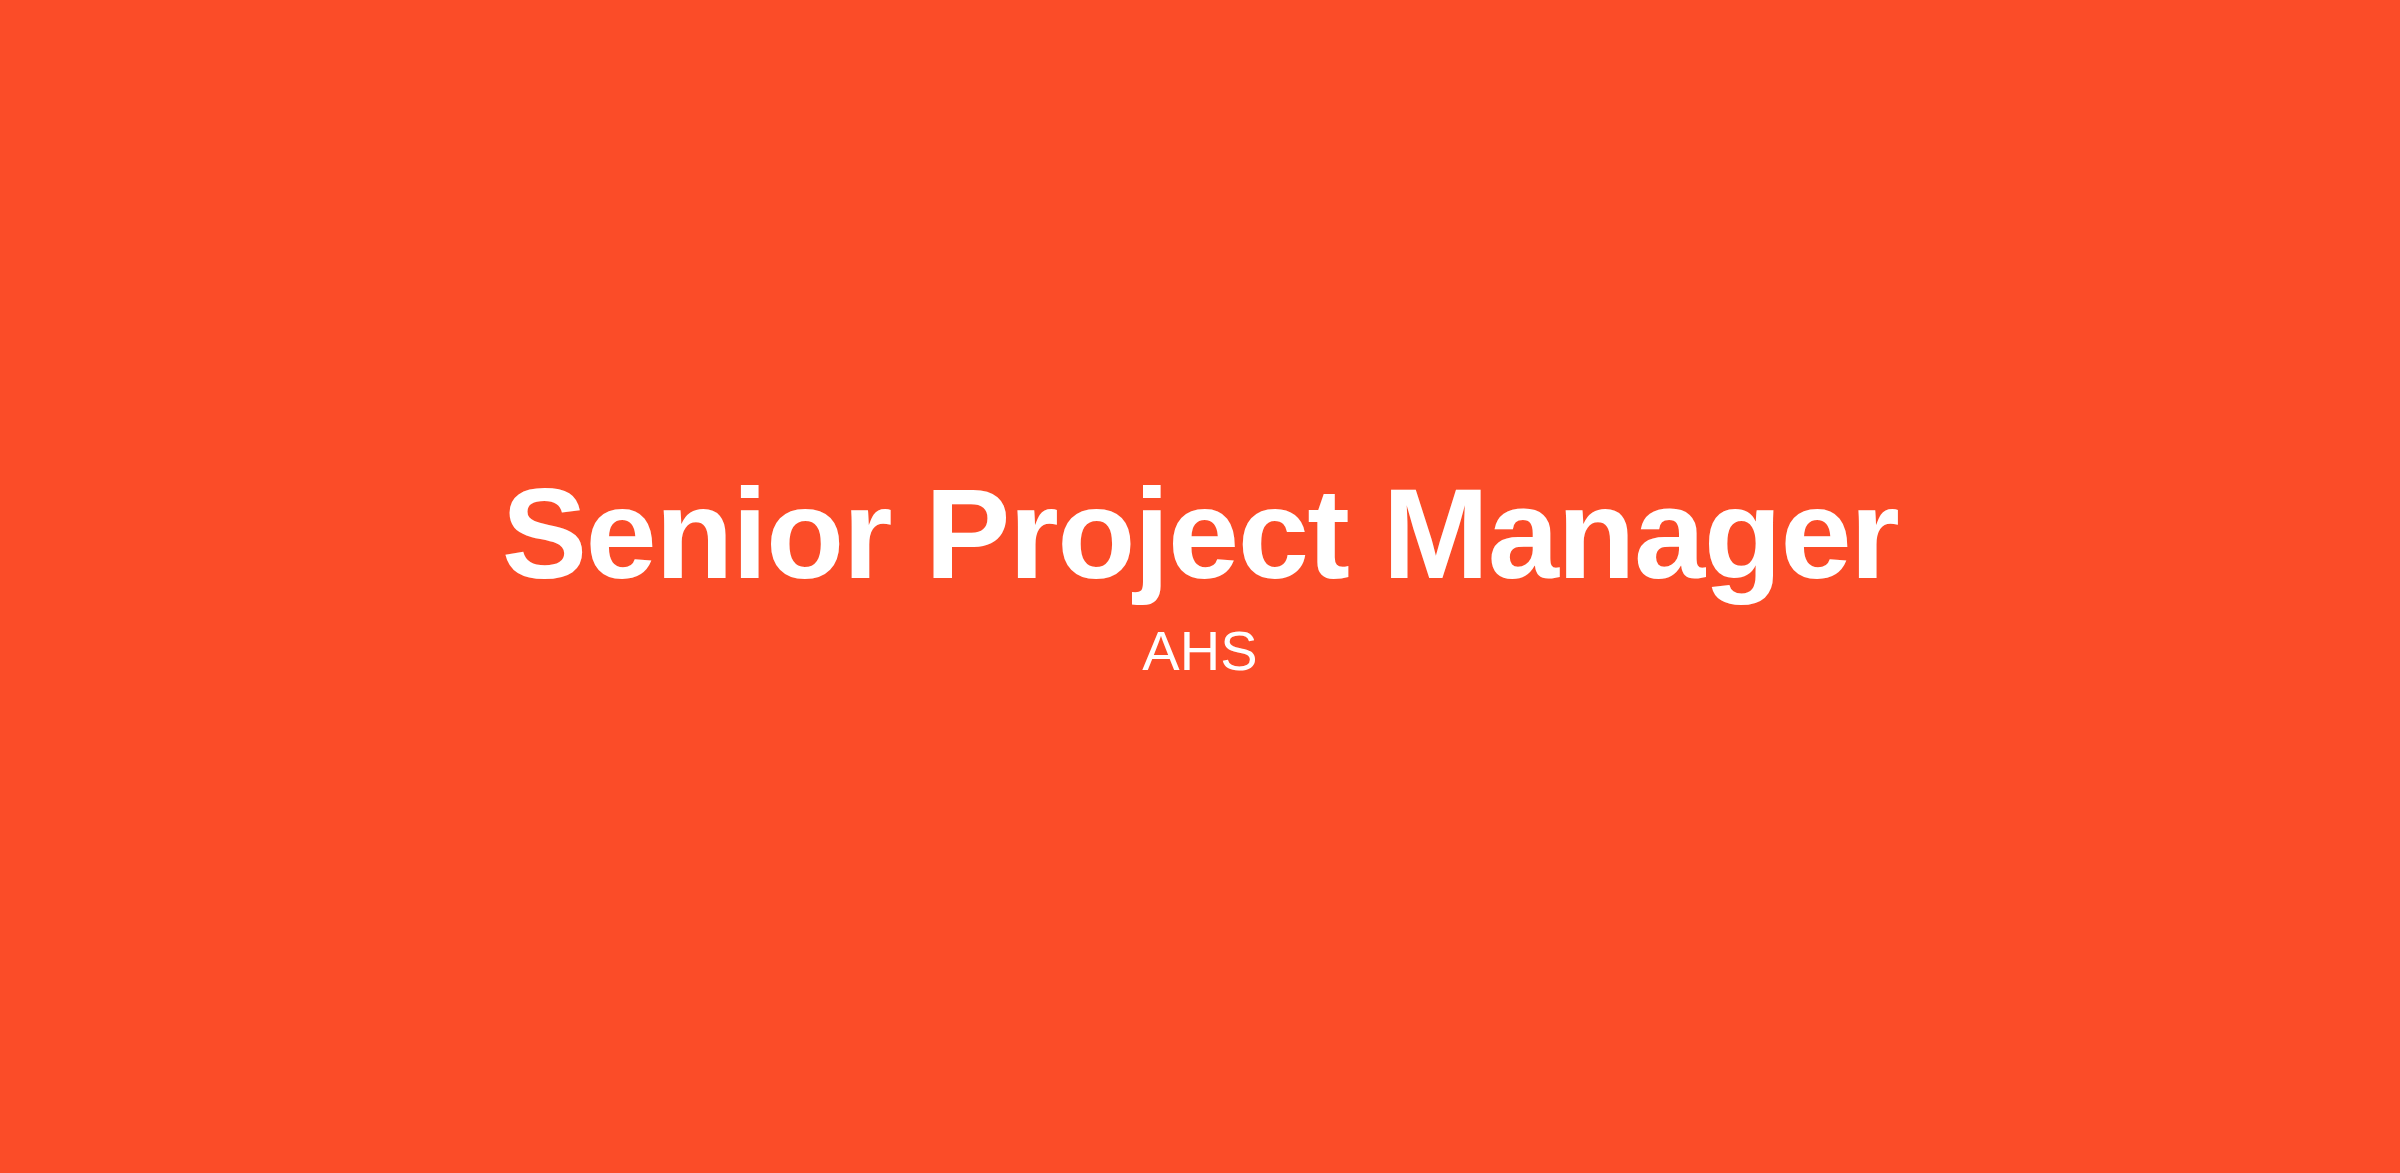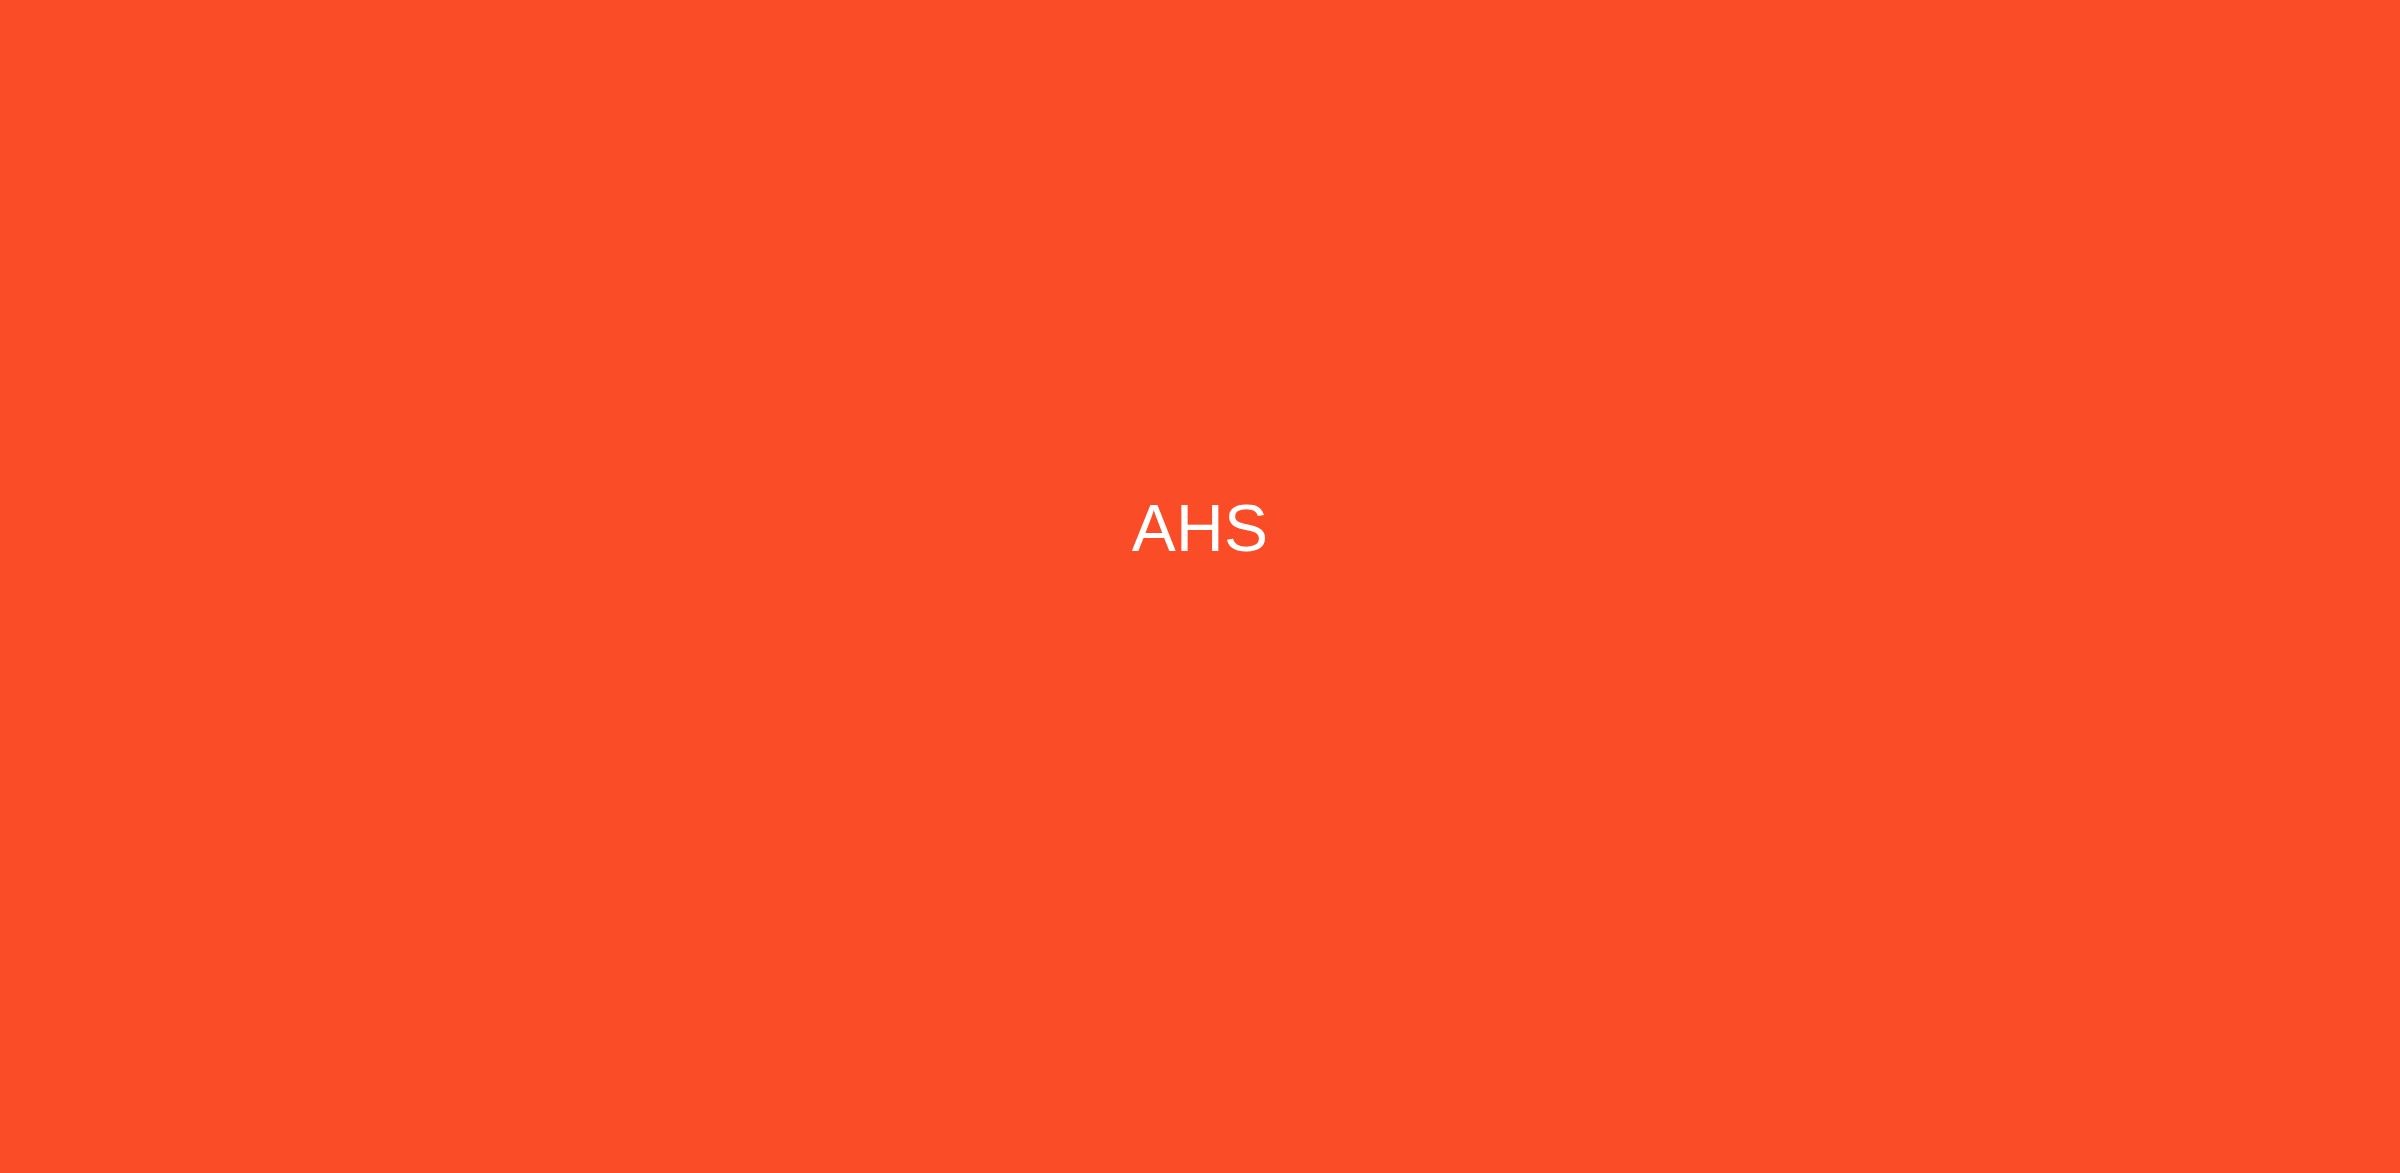--- a/index.html
+++ b/index.html
@@ -48,32 +48,33 @@
     text-align: center;
     white-space: nowrap;
     -webkit-font-smoothing: antialiased;
   }
 
   .hero-subtitle {
     margin: 4px;
     margin-top: 22px;
     color: #ffffff;
     font-family: "Liberation Sans", sans-serif;
-    font-size: 66px;
+    font-size: 56px;
     font-weight: 400;
     line-height: 1.1;
     letter-spacing: 0.2px;
     text-align: center;
     white-space: nowrap;
     -webkit-font-smoothing: antialiased;
   }
 </style>
 </head>
 <body style="background: rgb(251, 76, 40);">
 
 <div class="hero" style="background-color: rgb(251, 76, 40);">
   <div class="hero-inner">
 
+    <h1 class="hero-title" style="color: rgb(255, 255, 255);">Senior Project Manager</h1>
 
     <div class="hero-subtitle" style="color: rgb(255, 255, 255);">AHS</div>
 
   </div>
 </div>
 
 </body></html>

